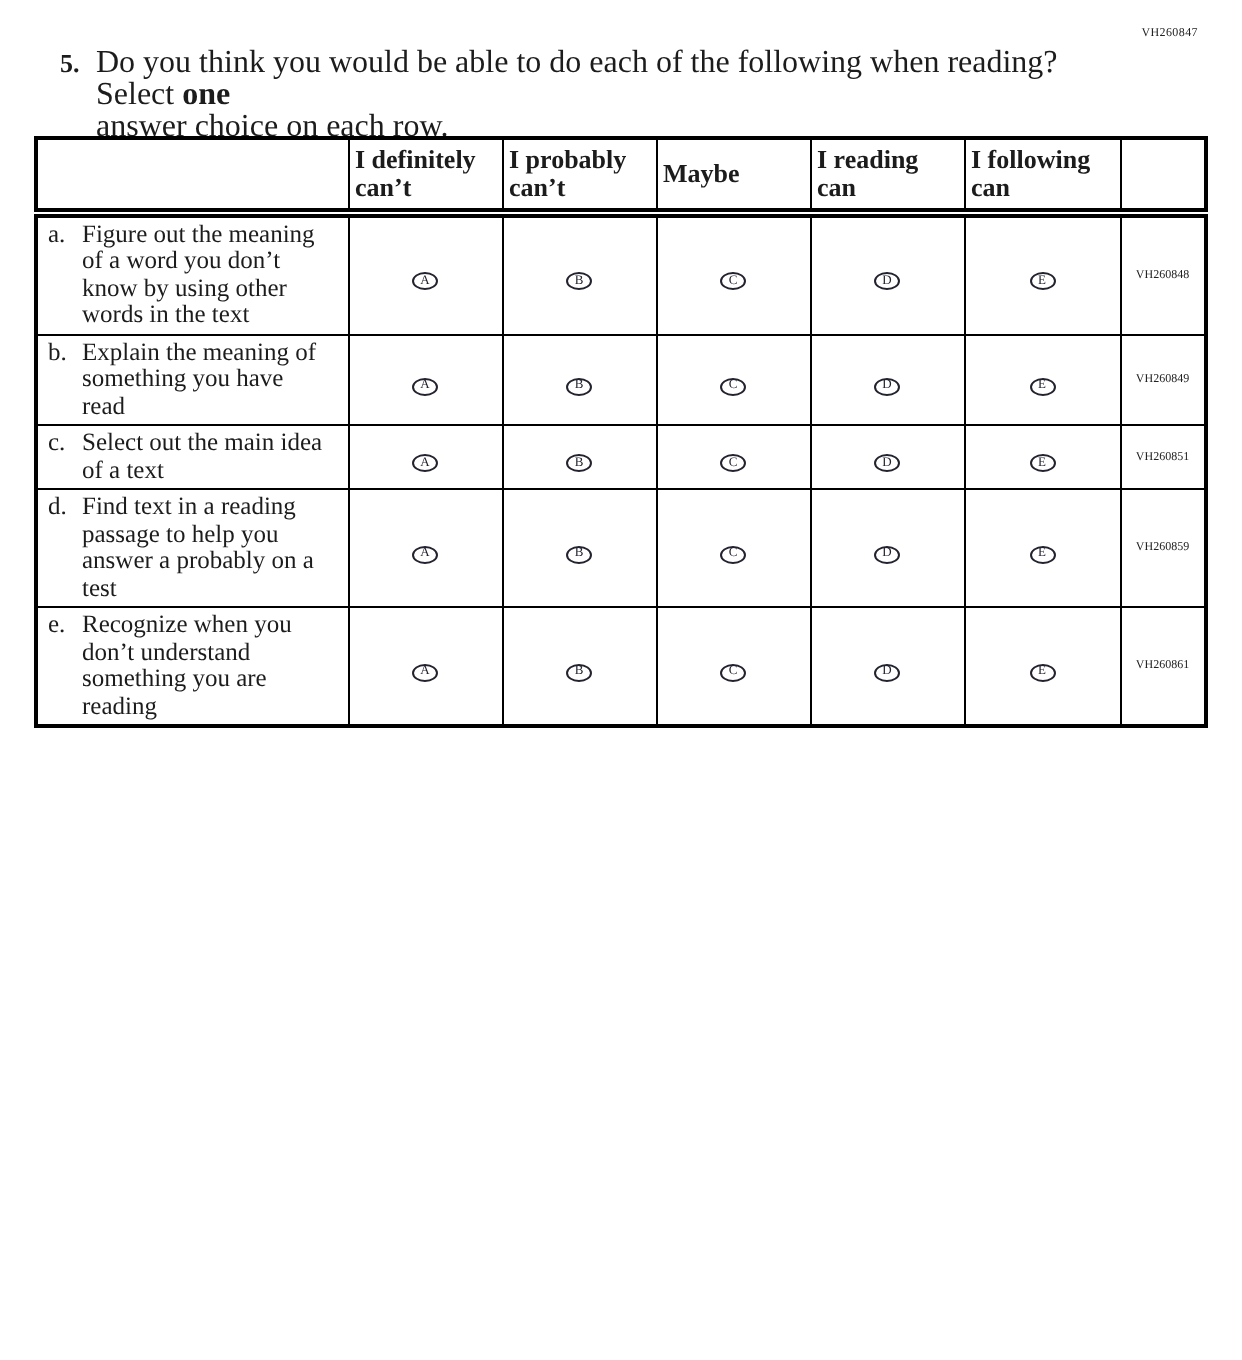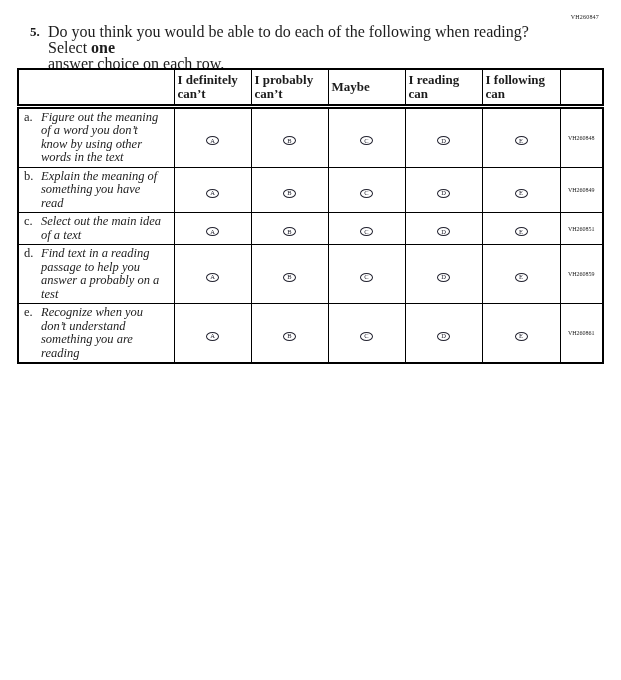--- a/index.html
+++ b/index.html
@@ -44,21 +44,21 @@
     border-bottom: 5px double #000;
     font-family: Liberation Serif, serif;
   }
   .stub {
     vertical-align: top;
     font-size: 12.5px; line-height: 13.5px;
     padding: 2px 6px 2px 0;
   }
   .stub-flex { display: flex; }
   .row-letter { flex: 0 0 22px; padding-left: 5px; }
-  .stub-text { flex: 1; max-width: 124px; font-style: italic; }
+  .stub-text { flex: 1; max-width: 124px; }
 
   .opt { text-align: center; vertical-align: middle; }
   .bubble {
     display: inline-flex; align-items: center; justify-content: center;
     width: 13px; height: 9px;
     border: 1px solid #232330; border-radius: 50%;
     font-size: 6.5px; line-height: 1; color: #232330;
     background: #fff; cursor: pointer;
   }
 

